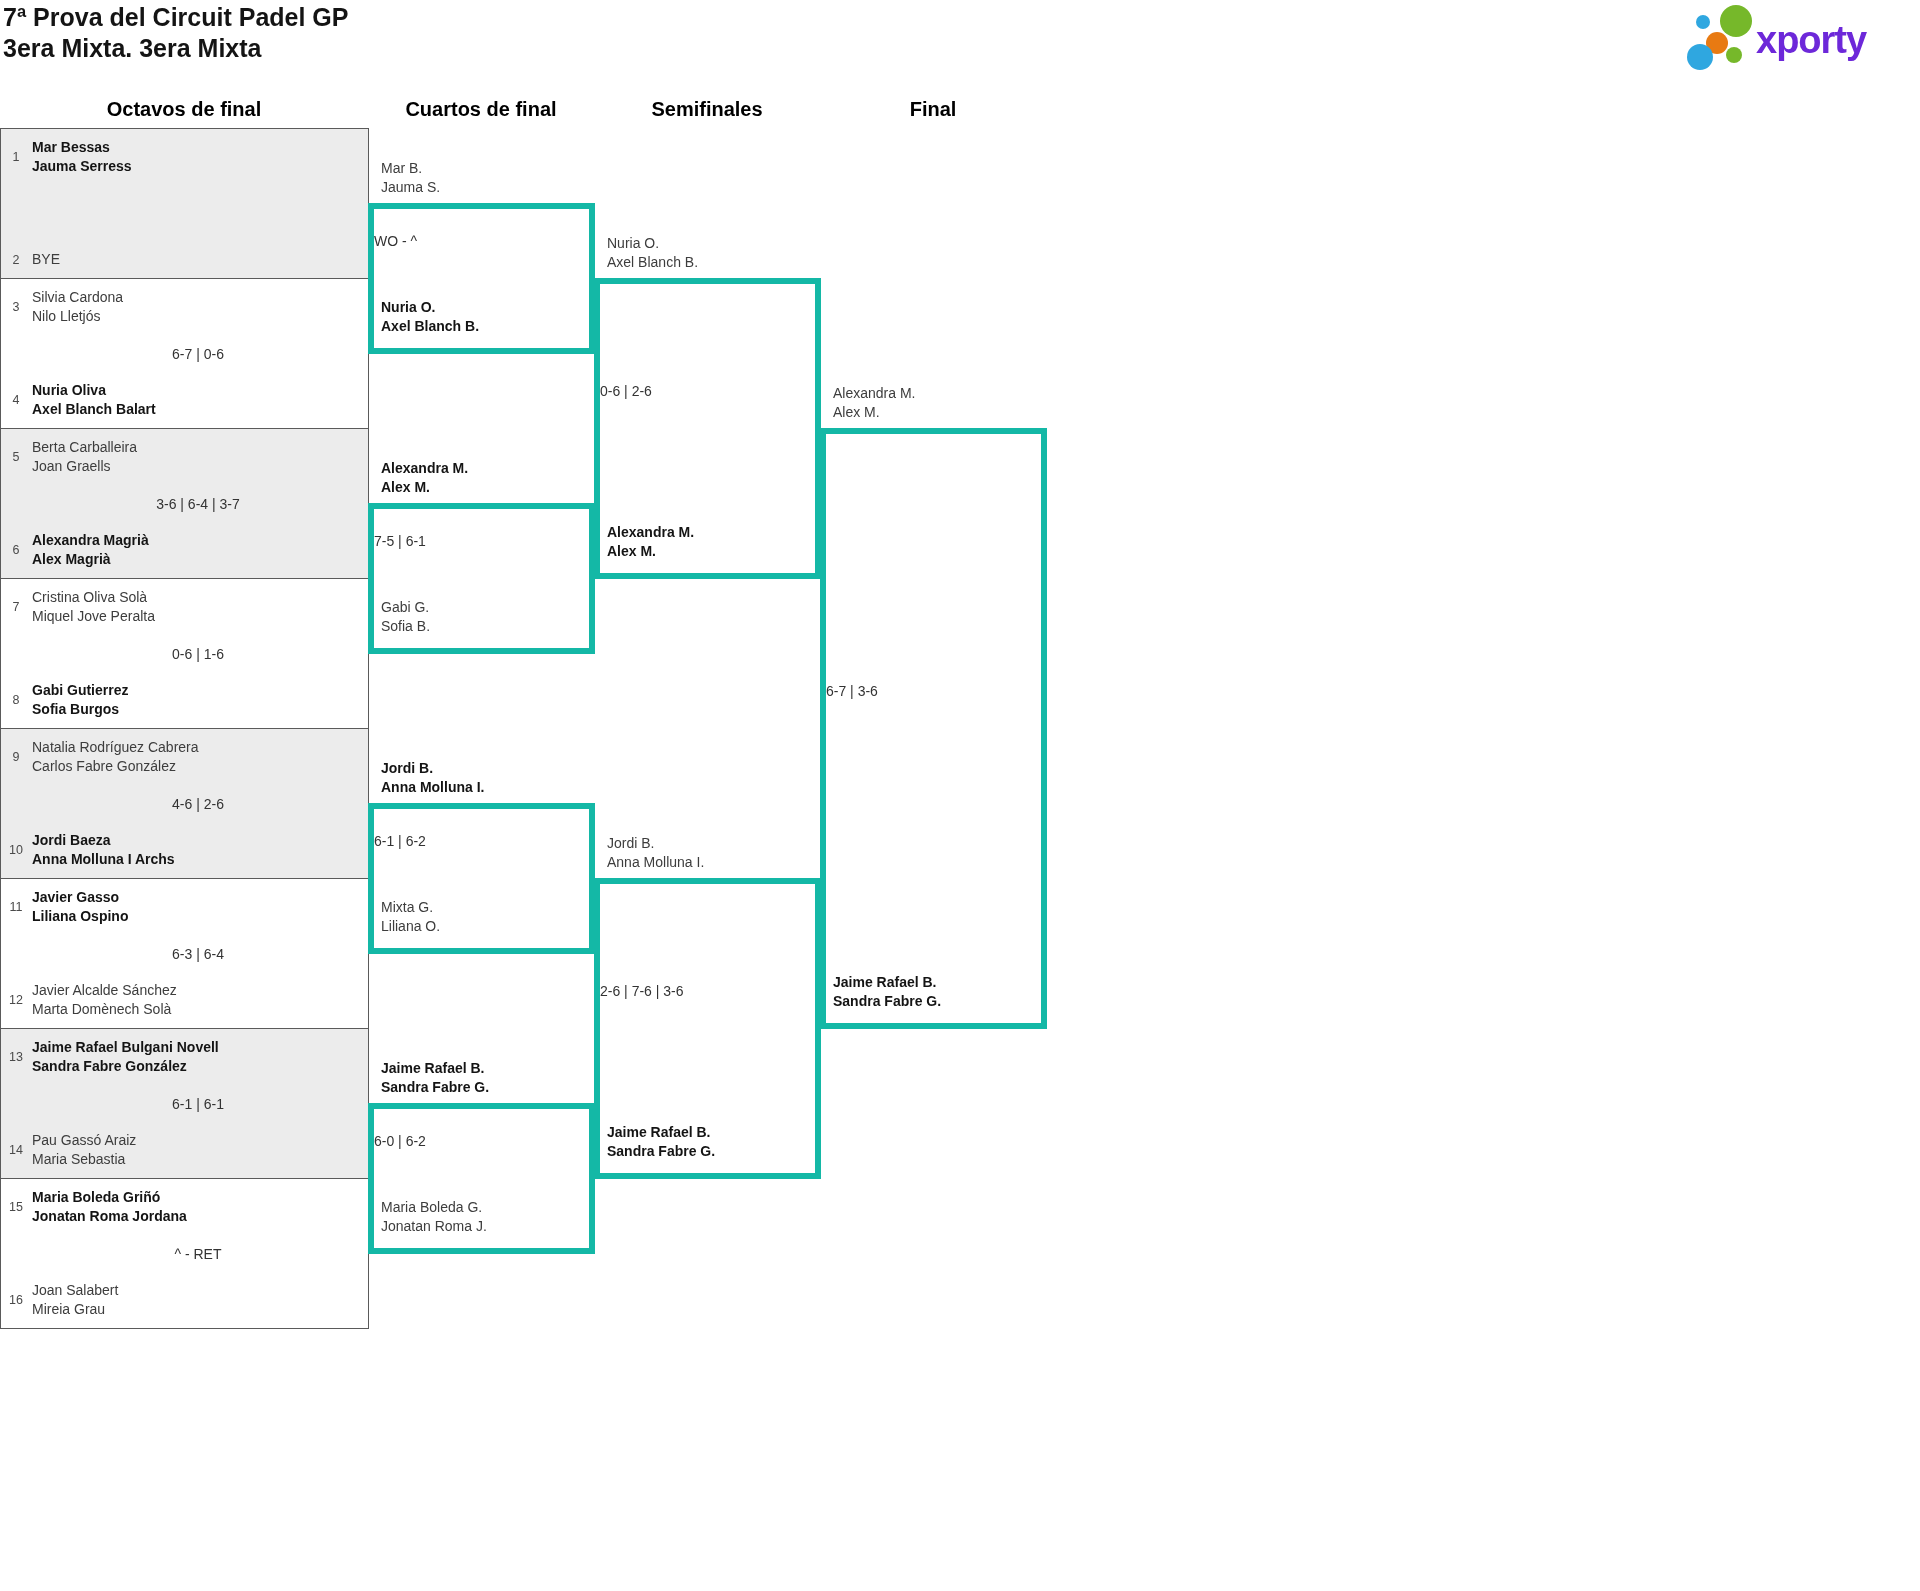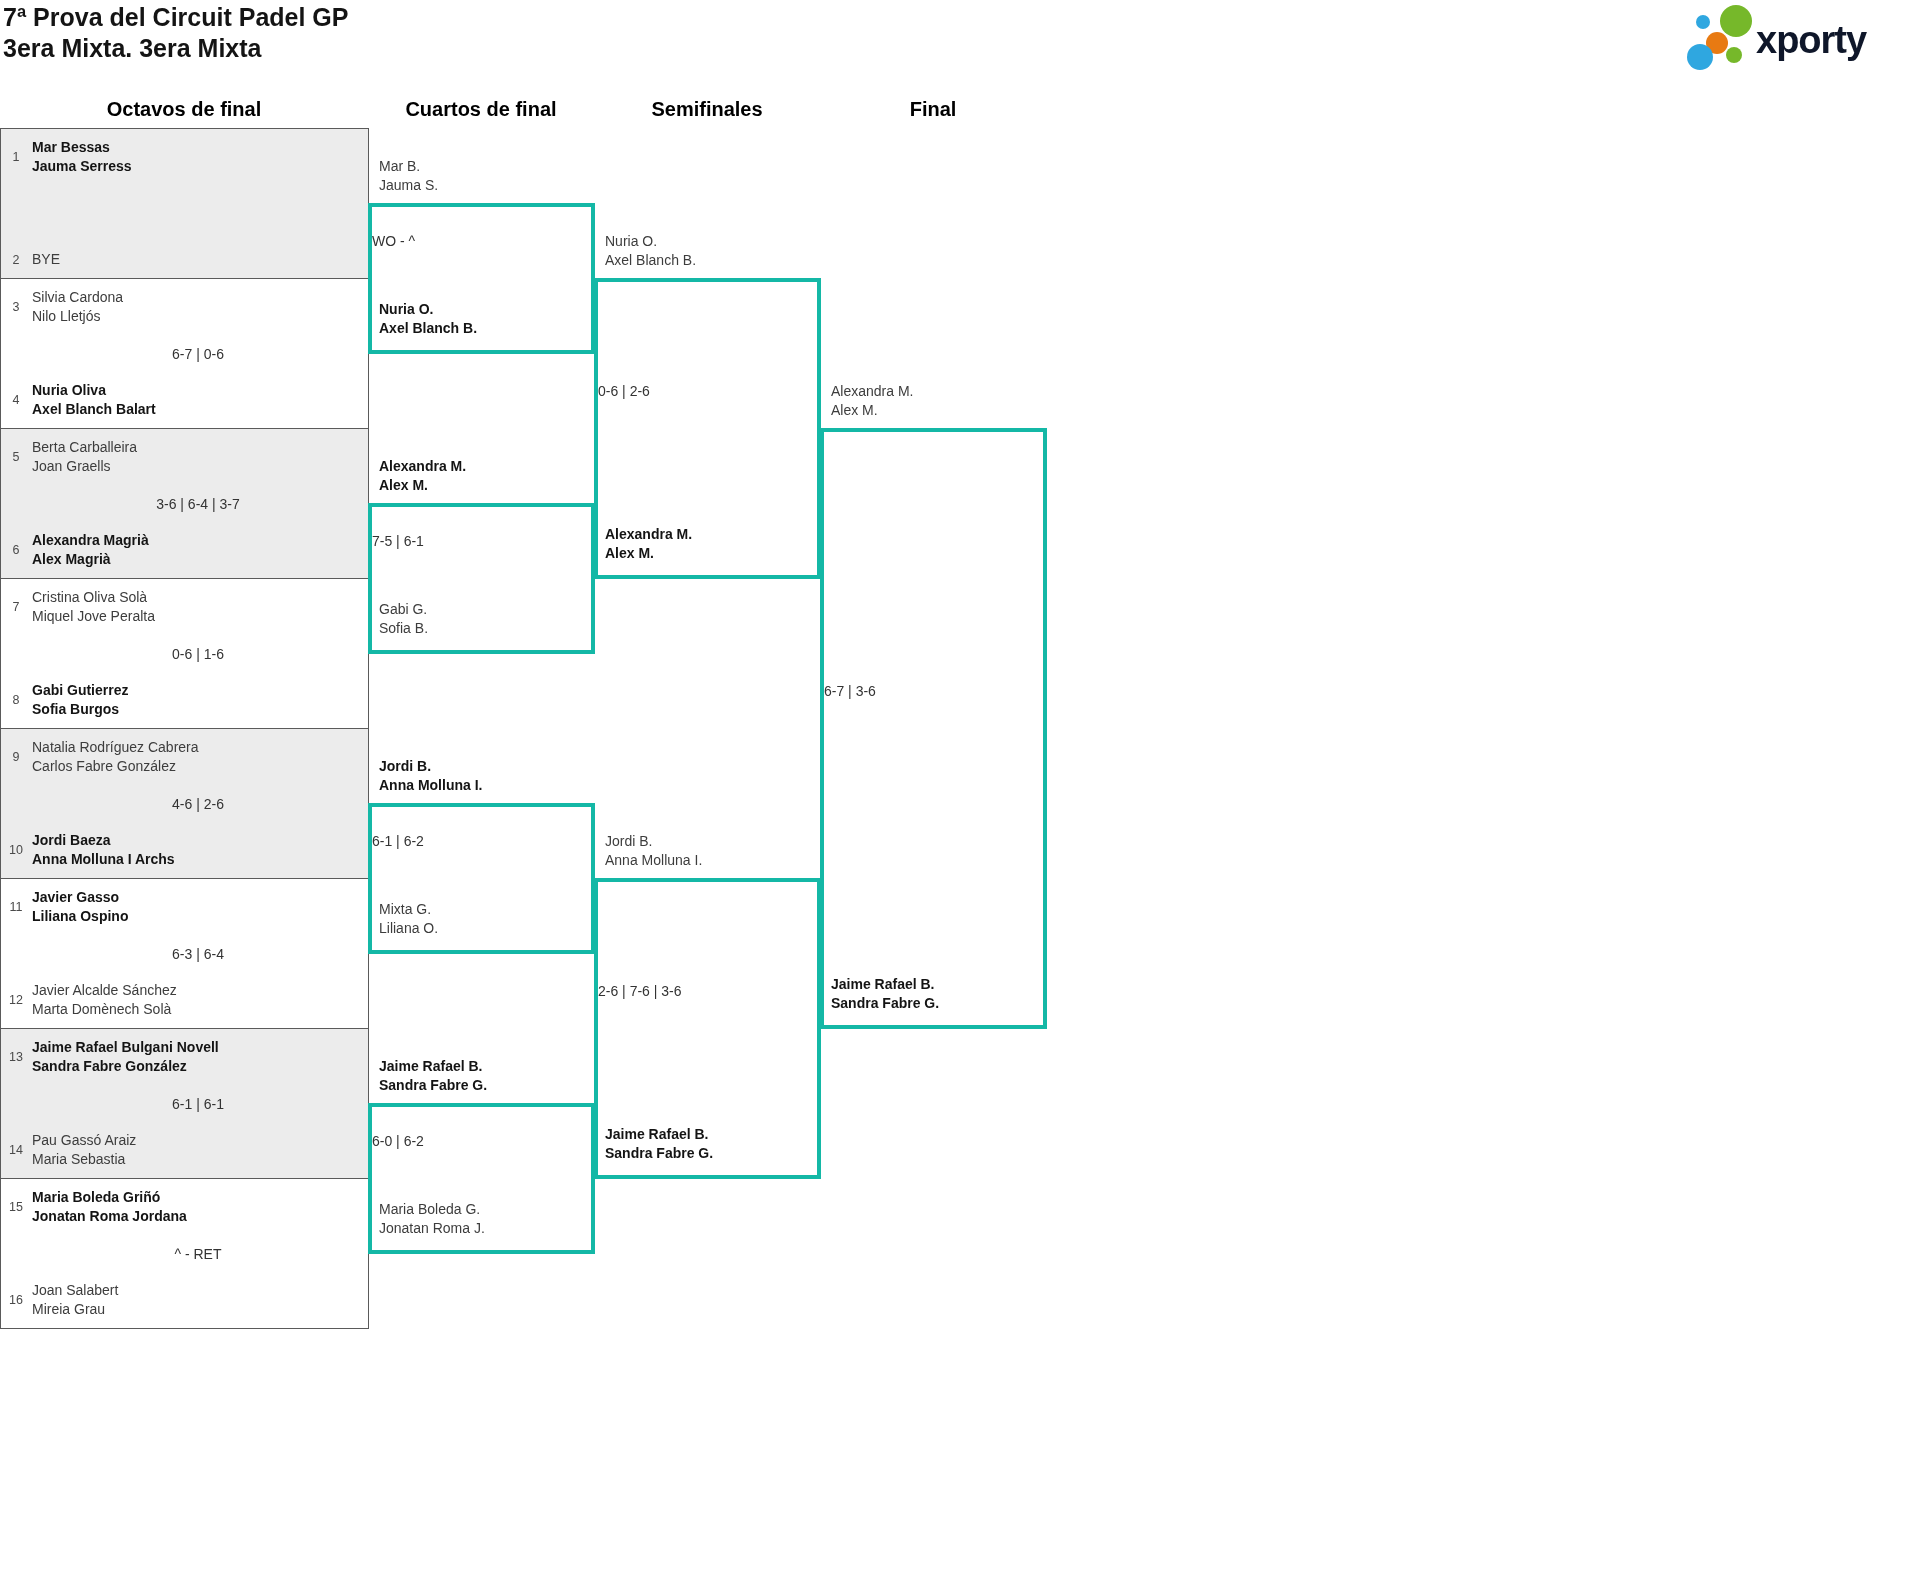--- a/index.html
+++ b/index.html
@@ -33,21 +33,21 @@
   .cell .team.bot{bottom:9px;}
   .seed{min-width:16px;text-align:center;font-size:12.5px;color:#4a4a4a;}
   .names{font-size:14px;line-height:19px;color:#3d3d3d;white-space:nowrap;}
   .names.winner, .team-label.winner{font-weight:bold;color:#141414;}
   .cell .score{
     position:absolute;left:0;right:0;top:50%;transform:translateY(-50%);
     text-align:center;font-size:14px;color:#333;white-space:nowrap;margin-left:27px;
   }
 
   
-  .box{position:absolute;border:4px solid #14b8a6;box-sizing:border-box;width:227px;}
+  .box{position:absolute;border:6px solid #14b8a6;box-sizing:border-box;width:227px;}
   .box.qf{left:368px;height:151px;}
   .box.qf1{top:203px;} .box.qf2{top:503px;} .box.qf3{top:803px;} .box.qf4{top:1103px;}
   .box.sf{left:594px;height:301px;}
   .box.sf1{top:278px;} .box.sf2{top:878px;}
   .box.fin{left:820px;top:428px;height:601px;}
   .team-label{position:absolute;left:7px;font-size:14px;line-height:19px;color:#3d3d3d;white-space:nowrap;}
   .team-label.top{bottom:calc(100% + 12px);}
   .team-label.bot{bottom:12px;}
   .box-score{
     position:absolute;left:0;right:0;top:calc(50% - 47px);
@@ -74,21 +74,21 @@
 
   <div class="title">7ª Prova del Circuit Padel GP</div>
   <div class="subtitle">3era Mixta. 3era Mixta</div>
 
   <div class="logo">
     <span class="dot blue-small" style="background: rgb(47, 167, 224);"></span>
     <span class="dot green-large" style="background: rgb(118, 184, 42);"></span>
     <span class="dot orange-mid" style="background: rgb(232, 122, 18);"></span>
     <span class="dot blue-large" style="background: rgb(47, 167, 224);"></span>
     <span class="dot green-small" style="background: rgb(118, 184, 42);"></span>
-    <span class="logo-text" style="color: #0f172a;">xporty</span>
+    <span class="logo-text" style="color: #6d28d9;">xporty</span>
   </div>
 
   <div class="rh c1">Octavos de final</div>
   <div class="rh c2">Cuartos de final</div>
   <div class="rh c3">Semifinales</div>
   <div class="rh c4">Final</div>
 
   <div class="cell gray m1">
     <div class="team top">
       <span class="seed">1</span>

